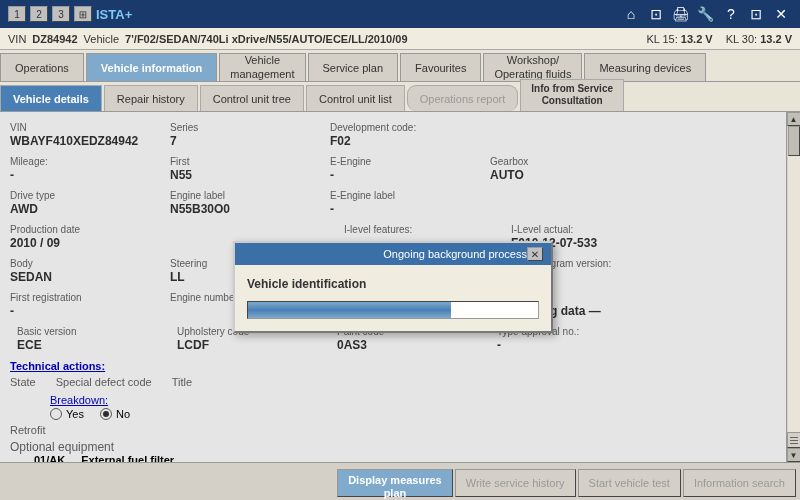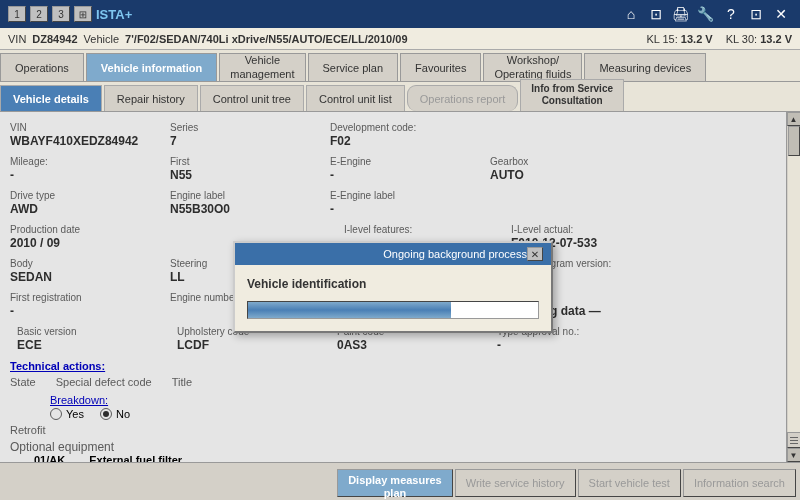--- a/index.html
+++ b/index.html
@@ -524,21 +524,21 @@
         </div>
       </div>
     </div>
 
     <div style="padding: 2px 0; color: #666;">
       <span>Retrofit</span>
     </div>
 
     <div style="padding: 2px 0;">
       <div style="color:#666; font-size:12px;">Optional equipment</div>
-      <div style="display:flex; gap:24px;padding-left:24px;">
+      <div style="display:flex; gap:16px;padding-left:24px;">
         <span style="font-weight:bold;">01/AK</span>
         <span style="font-weight:bold;">External fuel filter</span>
       </div>
     </div>
 
     <div class="modal-overlay">
       <div class="modal-dialog">
         <div class="modal-header">
           <span>Ongoing background process</span>
           <div class="modal-close">✕</div>

